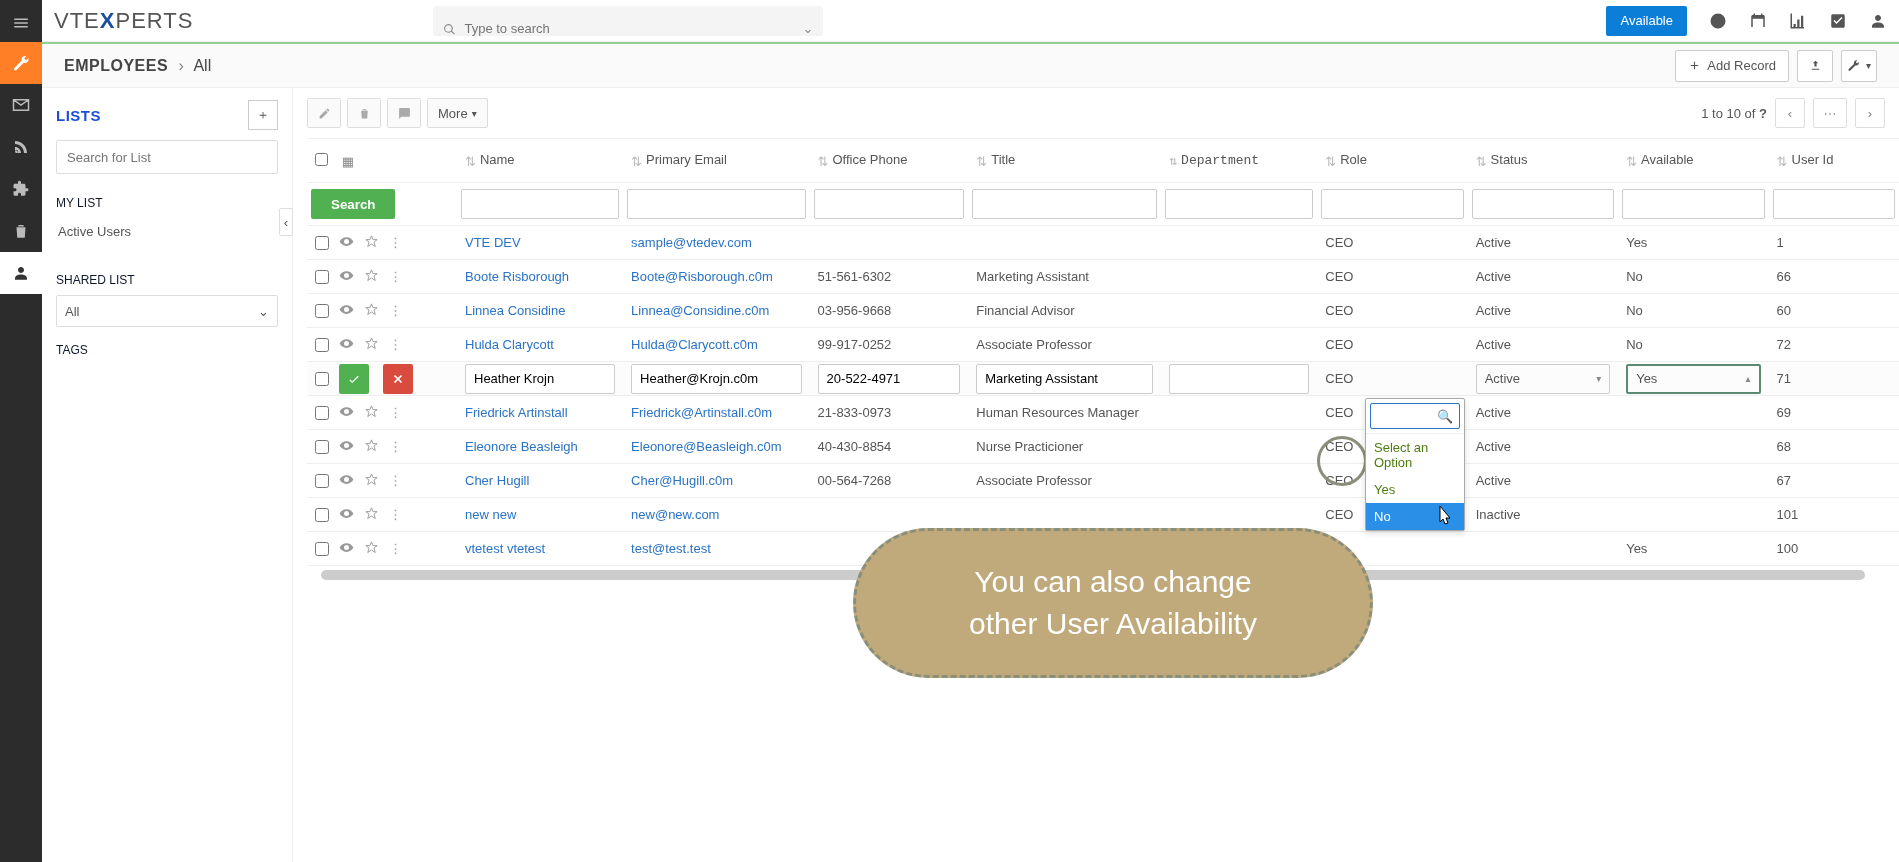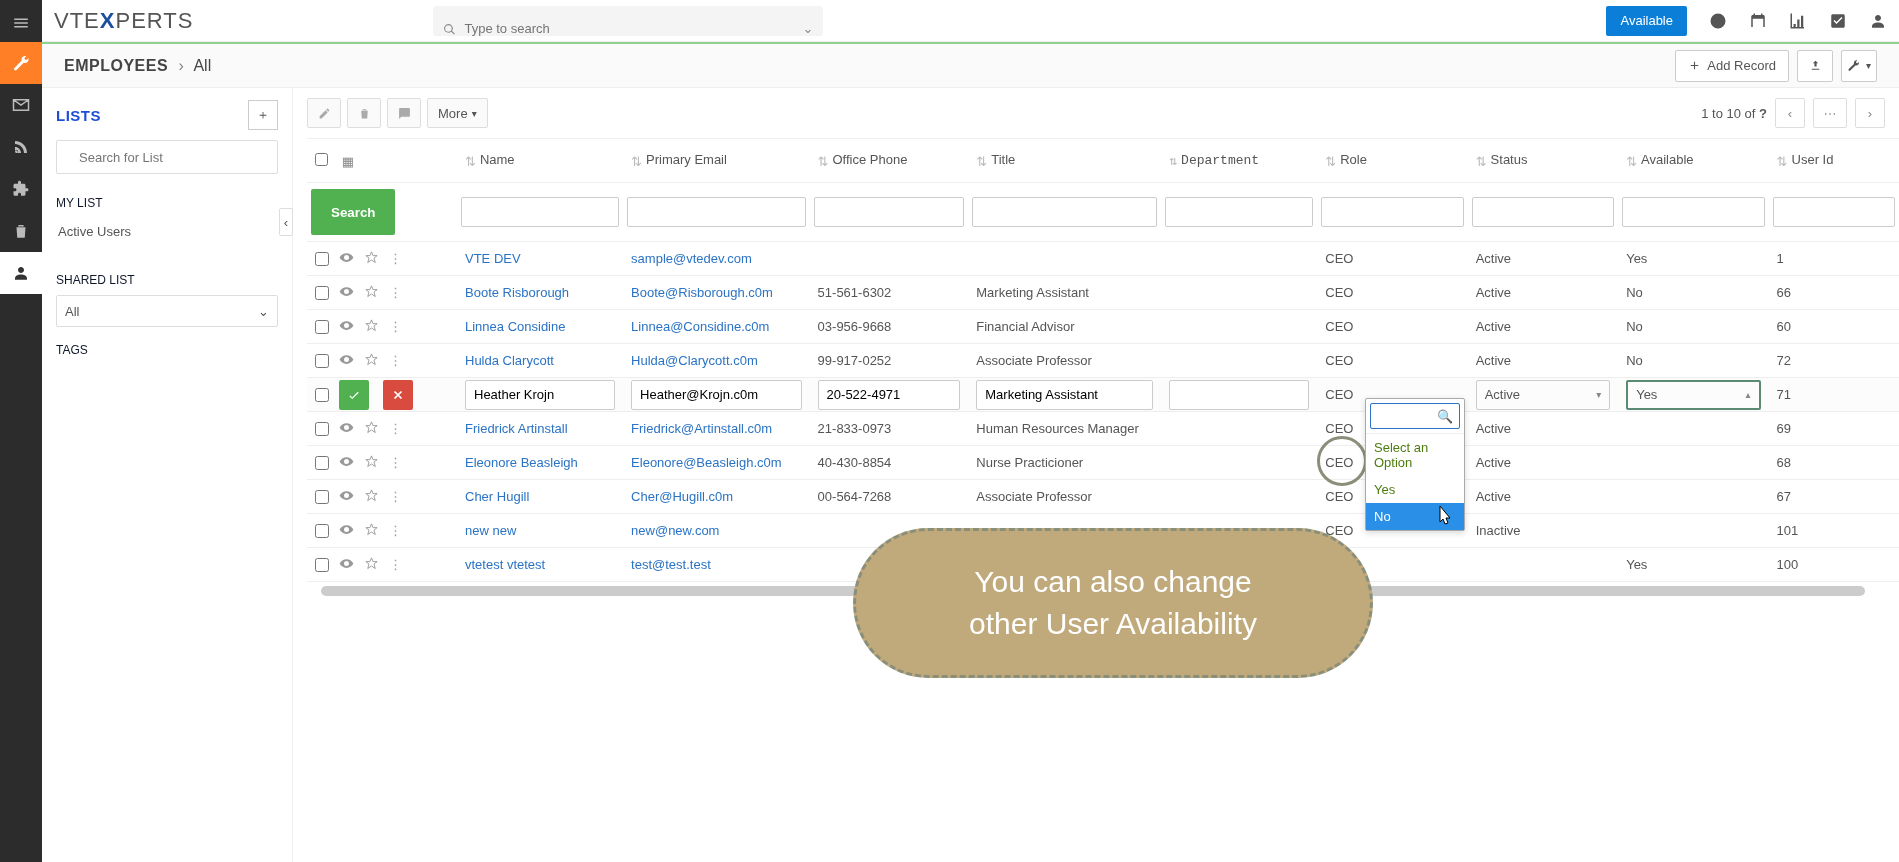--- a/index.html
+++ b/index.html
@@ -39,21 +39,21 @@
 .btn svg { width:13px; height:13px; fill:currentColor;}
 .btn-icon-only { width:36px; justify-content:center; padding:0; }
 
 .body { flex:1; display:flex; min-height:0;}
 
 
 .listspanel { width: 251px; border-right:1px solid #eee; padding:12px 14px; position:relative;}
 .listspanel .title-row { display:flex; align-items:center; justify-content:space-between; margin-bottom:10px;}
 .listspanel h3 { font-size:15px; font-weight:700; color:#1d4ed8; letter-spacing:0.5px;}
 .listspanel .add-list { width:30px; height:30px; border:1px solid #ccc; display:flex; align-items:center; justify-content:center; cursor:pointer; color:#555;}
-.listspanel .search-list { width:100%; height:34px; border:1px solid #ddd; padding:0 22px; border-radius:2px; margin-bottom:14px; font-size:13px;}
+.listspanel .search-list { width:100%; height:34px; border:1px solid #ddd; padding:0 10px; border-radius:2px; margin-bottom:14px; font-size:13px;}
 .listspanel .section-label { font-size:12px; color:#0f172a; margin:8px 0; }
 .listspanel .list-item { padding:6px 2px; color:#555; cursor:pointer; font-size:13px;}
 .listspanel .shared-select { width:100%; height:32px; border:1px solid #ddd; padding:0 8px; display:flex; align-items:center; justify-content:space-between; color:#555; border-radius:2px; cursor:pointer; margin-bottom:16px;}
 .collapse-handle { position:absolute; right:-1px; top:120px; width:14px; height:28px; background:#fff; border:1px solid #ddd; display:flex; align-items:center; justify-content:center; color:#555; cursor:pointer; border-radius:2px;}
 
 
 .content { flex:1; min-width:0; display:flex; flex-direction:column; padding:10px 0 0 0;}
 .toolbar { display:flex; align-items:center; padding:0 14px 10px 14px; gap:6px;}
 .tool-btn { width:34px; height:30px; border:1px solid #ddd; background:#fafafa; display:flex; align-items:center; justify-content:center; color:#aaa; cursor:pointer; border-radius:2px;}
 .tool-btn svg {width:13px; height:13px; fill:currentColor;}
@@ -63,21 +63,21 @@
 .pager .ell { width:34px; }
 
 
 .table-wrap { overflow-x:auto; padding:0 0 20px 14px;}
 table.data { border-collapse:collapse; width:100%; min-width:1480px;}
 table.data th, table.data td { border-bottom:1px solid #eee; text-align:left; padding:0 8px; height:34px; font-weight:400; color:#555; white-space:nowrap;}
 table.data thead th { height:44px; background:#fff; border-top:1px solid #eee;}
 table.data thead th .sort { color:#bbb; margin-right:4px; vertical-align:middle;}
 table.data .filter-row td { padding:6px 4px; background:#fff;}
 table.data .filter-row input.filter { width:100%; height:30px; border:1px solid #ccc; border-radius:2px; padding:0 6px; font-size:13px; }
-.btn-search { background:#51b151; color:#fff; border:none; height:46px; padding:8px 20px; border-radius:2px; cursor:pointer; font-weight:600;}
+.btn-search { background:#51b151; color:#fff; border:none; height:30px; padding:8px 20px; border-radius:2px; cursor:pointer; font-weight:600;}
 .row-actions { display:flex; align-items:center; gap:10px; color:#999;}
 .row-actions .chk { width:14px; height:14px;}
 .row-actions svg { width:15px; height:15px; fill:currentColor;}
 .row-kebab { color:#999; cursor:pointer; }
 .link { color:#2a73c5; cursor:pointer;}
 .edit-row td { background:#fcfcfc; }
 .edit-row input.cell-input { width:100%; height:30px; border:1px solid #ccc; border-radius:2px; padding:0 8px; font-size:13px;}
 .edit-row .sel { width:100%; height:30px; border:1px solid #ccc; border-radius:2px; padding:0 8px; display:flex; align-items:center; justify-content:space-between; color:#555; cursor:pointer;}
 .edit-row .sel.open { border:2px solid #5b8a72; }
 .edit-row .confirm { background:#51b151; color:#fff; width:30px; height:30px; display:flex; align-items:center; justify-content:center; border-radius:2px; cursor:pointer;}

